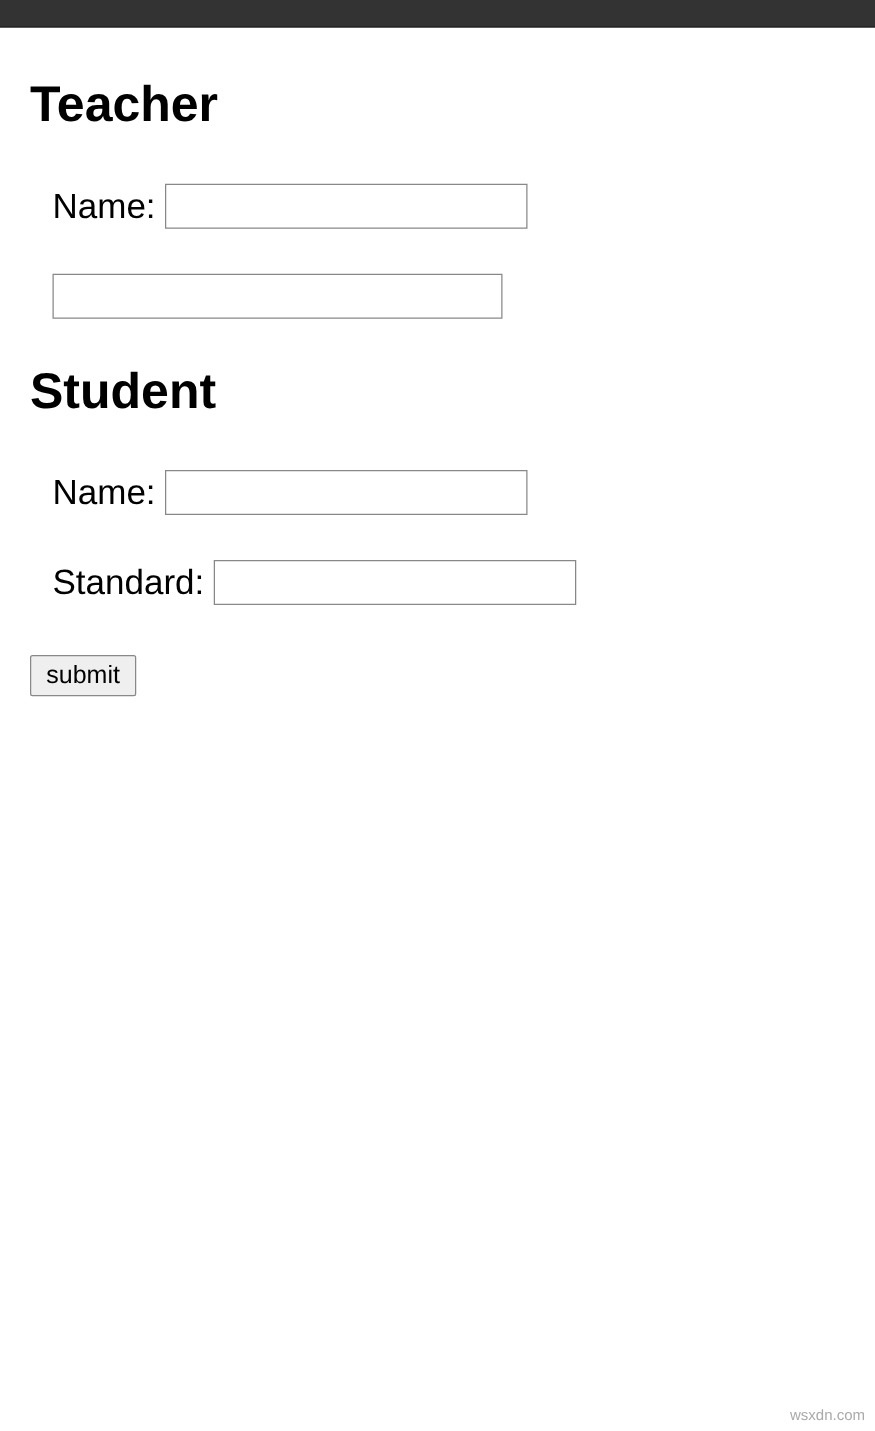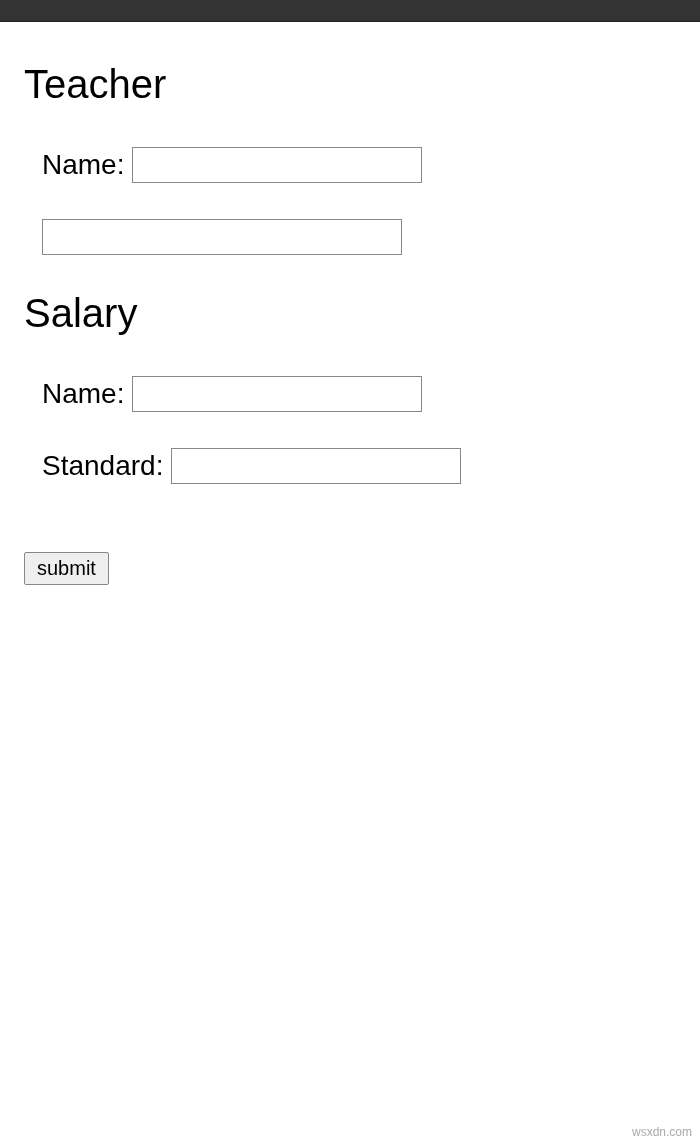--- a/index.html
+++ b/index.html
@@ -15,21 +15,21 @@
       width: 100%;
       height: 22px;
       background: #333;
       border-bottom: 1px solid #222;
     }
     .content {
       padding: 20px 24px;
     }
     h2 {
       font-size: 40px;
-      font-weight: 400;
+      font-weight: 700;
       margin: 20px 0 40px 0;
     }
     .form-row {
       font-size: 28px;
       margin: 36px 18px;
       display: flex;
       align-items: center;
       gap: 8px;
     }
     .form-row label {
@@ -45,21 +45,21 @@
     .input-md { width: 290px; }
     .input-lg { width: 360px; }
     .submit-btn {
       font-family: Arial, sans-serif;
       font-size: 20px;
       padding: 4px 12px;
       background: #efefef;
       border: 1px solid #888;
       border-radius: 2px;
       cursor: pointer;
-      margin-top: 32px;
+      margin-top: 4px;
     }
     .watermark {
       position: fixed;
       bottom: 6px;
       right: 8px;
       font-size: 12px;
       color: #aaa;
       font-family: Arial, sans-serif;
       margin-left: 32px;
     }
@@ -76,21 +76,21 @@
   <div class="form-row">
     <label>Name:</label>
     <input type="text" class="input-md" value="" style="">
   </div>
 
   <div class="form-row">
     <input type="text" class="input-lg" value="" style="">
   </div>
 
 
-  <h2>Salary</h2>
+  <h2>Student</h2>
 
   <div class="form-row">
     <label>Name:</label>
     <input type="text" class="input-md" value="" style="">
   </div>
 
   <div class="form-row">
     <label>Standard:</label>
     <input type="text" class="input-md" value="" style="">
   </div>

